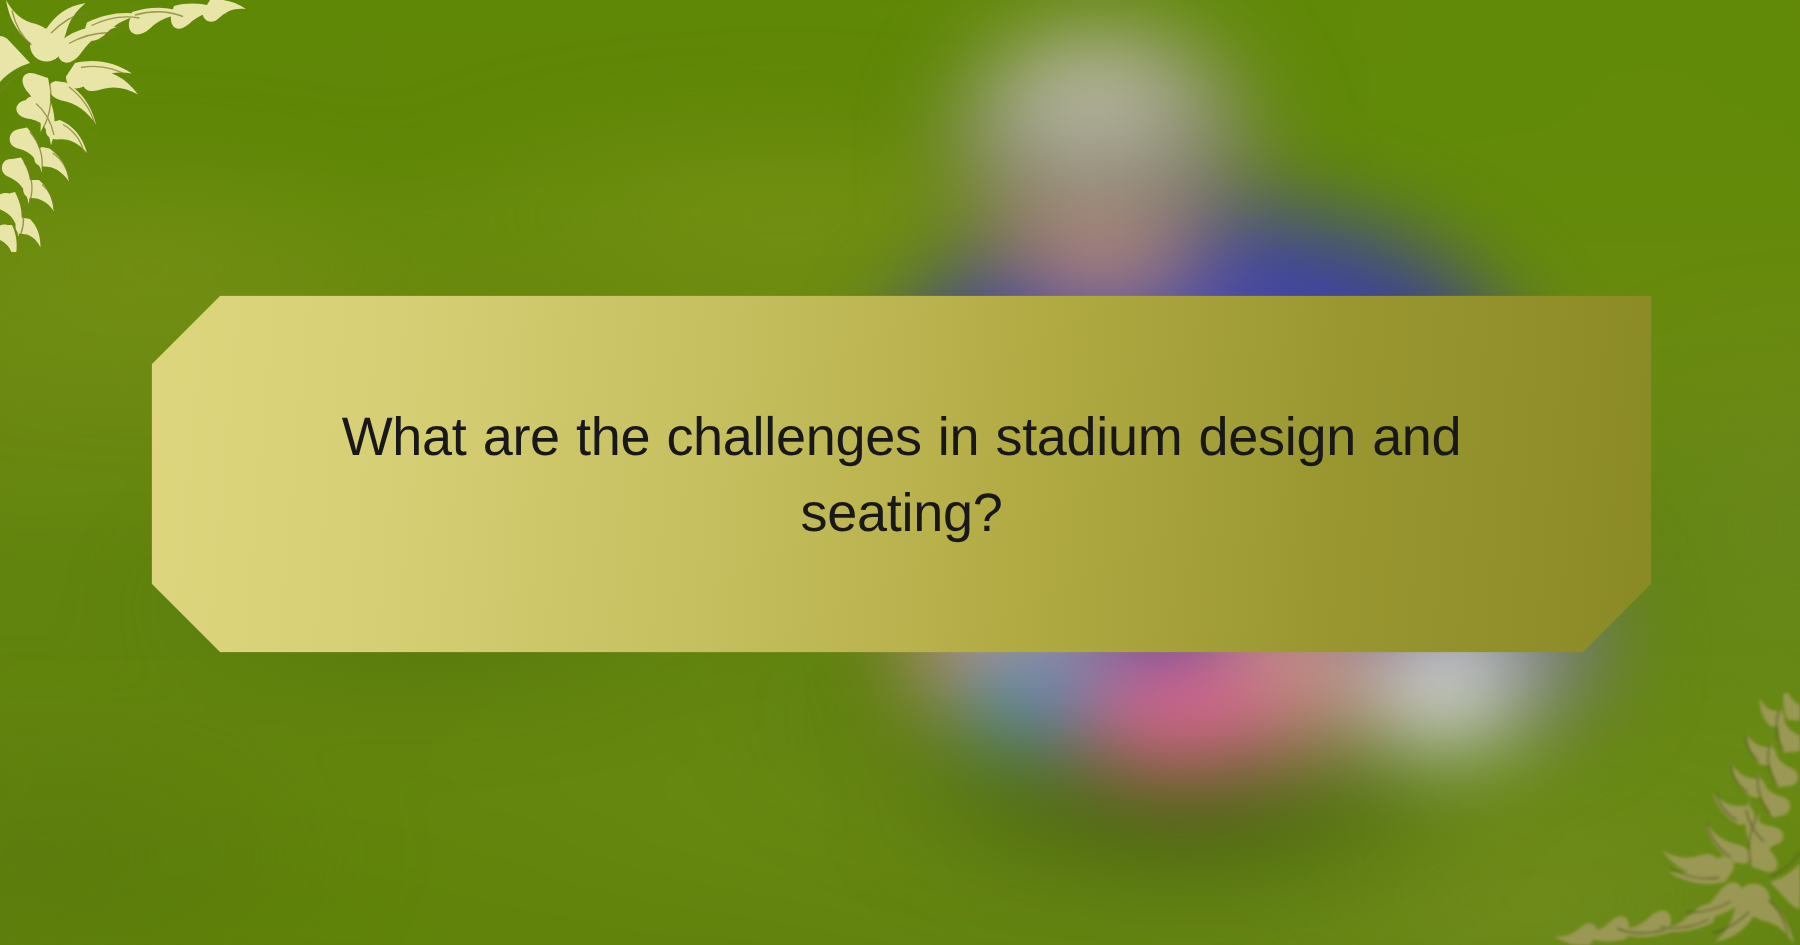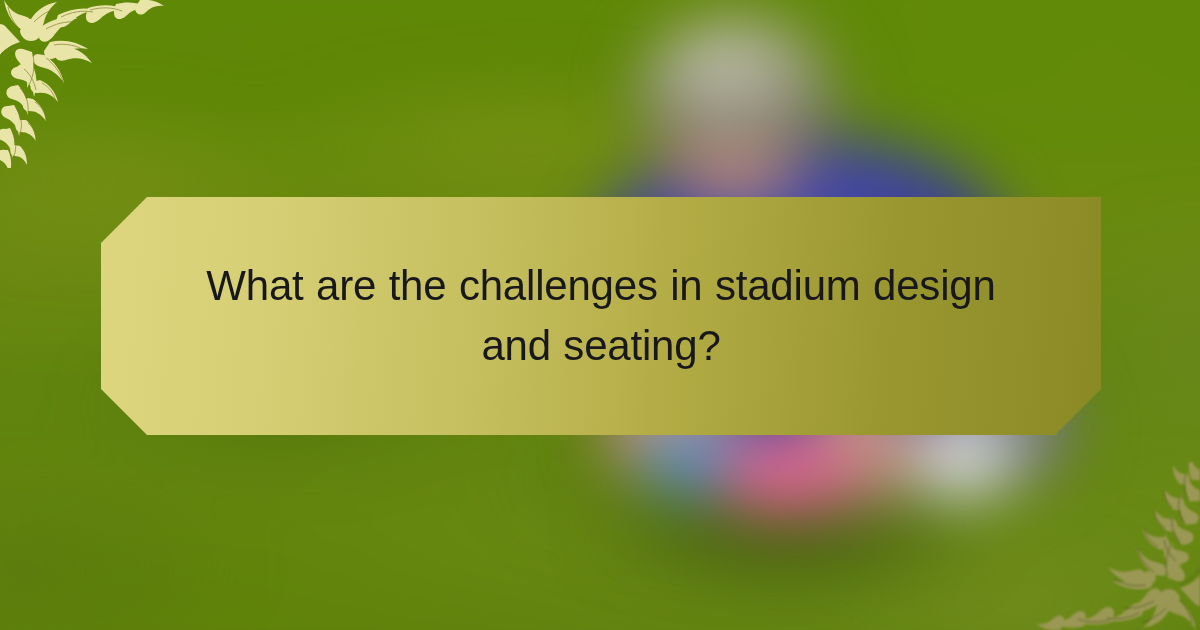--- a/index.html
+++ b/index.html
@@ -130,21 +130,21 @@
     align-items: center;
     justify-content: center;
   }
   .banner-inner {
     width: 840px;
     text-align: center;
   }
   .banner-title {
     margin: 0;
     font-family: "Liberation Sans", "DejaVu Sans", sans-serif;
-    font-size: 42px;
+    font-size: 36px;
     line-height: 1.42;
     font-weight: 400;
     letter-spacing: -0.2px;
     color: #18181a;
     word-spacing: 1px;
   }
 </style>
 </head>
 <body>
 

